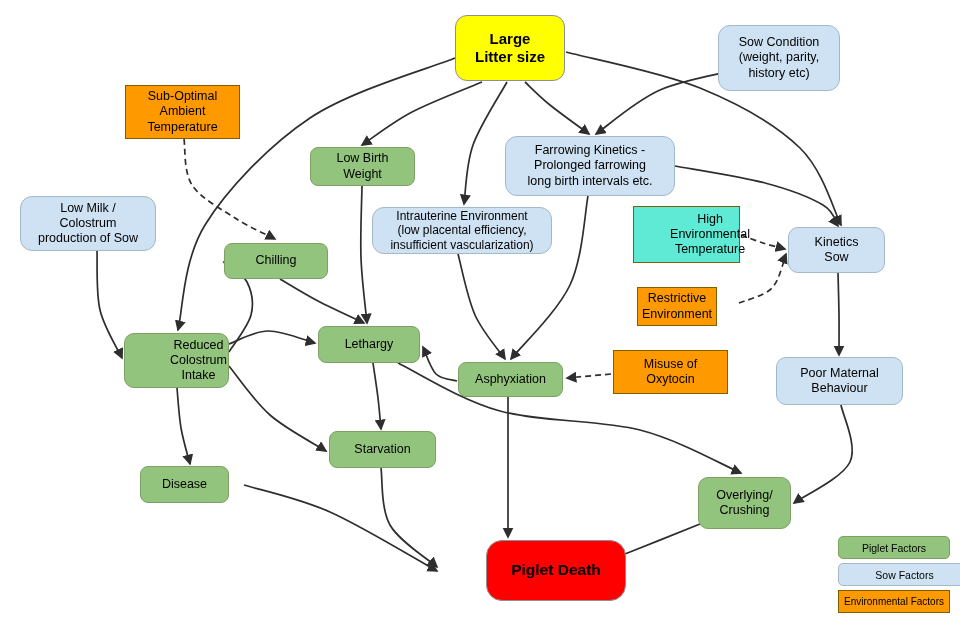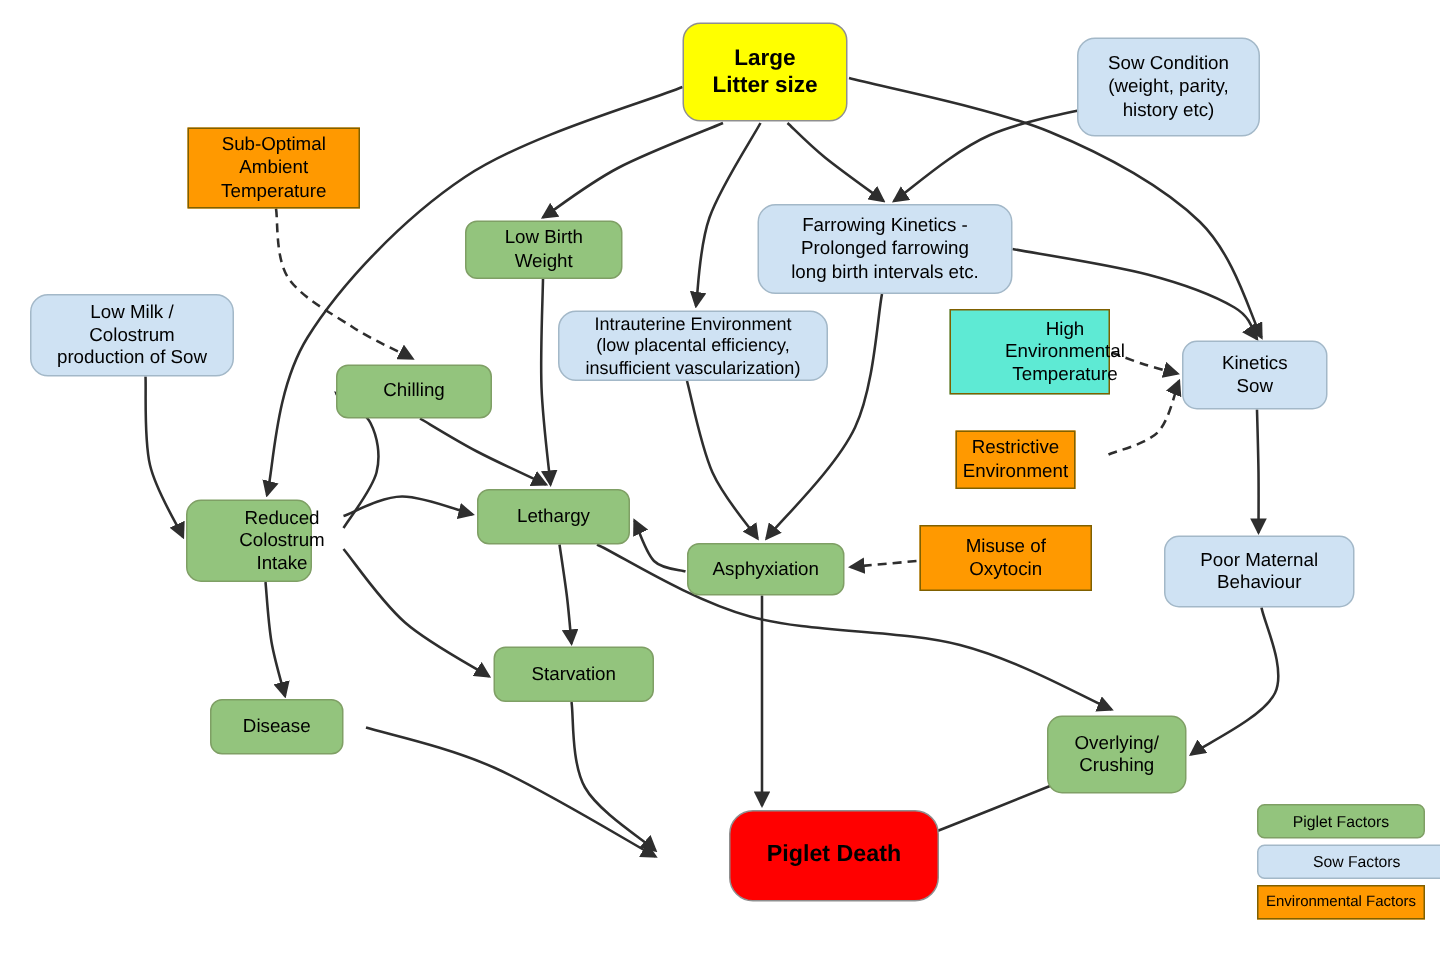--- a/index.html
+++ b/index.html
@@ -94,21 +94,21 @@
 (low placental efficiency,
 insufficient vascularization)</div>
       <div class="node" style="left: 633px; top: 206px; width: 107px; height: 57px; border-radius: 0px; background: #5eead4; border-color: rgb(127, 96, 0); font-size: 12.5px; padding-left: 47px;">High
 Environmental
 Temperature</div>
       <div class="node" style="left: 637px; top: 287px; width: 80px; height: 39px; border-radius: 0px; background: rgb(255, 153, 0); border-color: rgb(127, 96, 0); font-size: 12.5px;">Restrictive
 Environment</div>
       <div class="node" style="left: 788px; top: 227px; width: 97px; height: 46px; border-radius: 10px; background: rgb(207, 226, 243); border-color: rgb(163, 184, 200); font-size: 12.5px;">Kinetics
 Sow</div>
       <div class="node" style="left: 224px; top: 243px; width: 104px; height: 36px; border-radius: 8px; background: rgb(147, 196, 125); border-color: rgb(127, 159, 101); font-size: 12.5px;">Chilling</div>
-      <div class="node" style="left: 124px; top: 333px; width: 84px; height: 55px; border-radius: 10px; background: rgb(147, 196, 125); border-color: rgb(127, 159, 101); font-size: 12.5px; padding-left: 44px;">Reduced
+      <div class="node" style="left: 124px; top: 333px; width: 105px; height: 55px; border-radius: 10px; background: rgb(147, 196, 125); border-color: rgb(127, 159, 101); font-size: 12.5px; padding-left: 44px;">Reduced
 Colostrum
 Intake</div>
       <div class="node" style="left: 318px; top: 326px; width: 102px; height: 37px; border-radius: 8px; background: rgb(147, 196, 125); border-color: rgb(127, 159, 101); font-size: 12.5px;">Lethargy</div>
       <div class="node" style="left: 458px; top: 362px; width: 105px; height: 35px; border-radius: 8px; background: rgb(147, 196, 125); border-color: rgb(127, 159, 101); font-size: 12.5px;">Asphyxiation</div>
       <div class="node" style="left: 613px; top: 350px; width: 115px; height: 44px; border-radius: 0px; background: rgb(255, 153, 0); border-color: rgb(127, 96, 0); font-size: 12.5px;">Misuse of
 Oxytocin</div>
       <div class="node" style="left: 776px; top: 357px; width: 127px; height: 48px; border-radius: 10px; background: rgb(207, 226, 243); border-color: rgb(163, 184, 200); font-size: 12.5px;">Poor Maternal
 Behaviour</div>
       <div class="node" style="left: 329px; top: 431px; width: 107px; height: 37px; border-radius: 8px; background: rgb(147, 196, 125); border-color: rgb(127, 159, 101); font-size: 12.5px;">Starvation</div>
       <div class="node" style="left: 140px; top: 466px; width: 89px; height: 37px; border-radius: 8px; background: rgb(147, 196, 125); border-color: rgb(127, 159, 101); font-size: 12.5px;">Disease</div>

